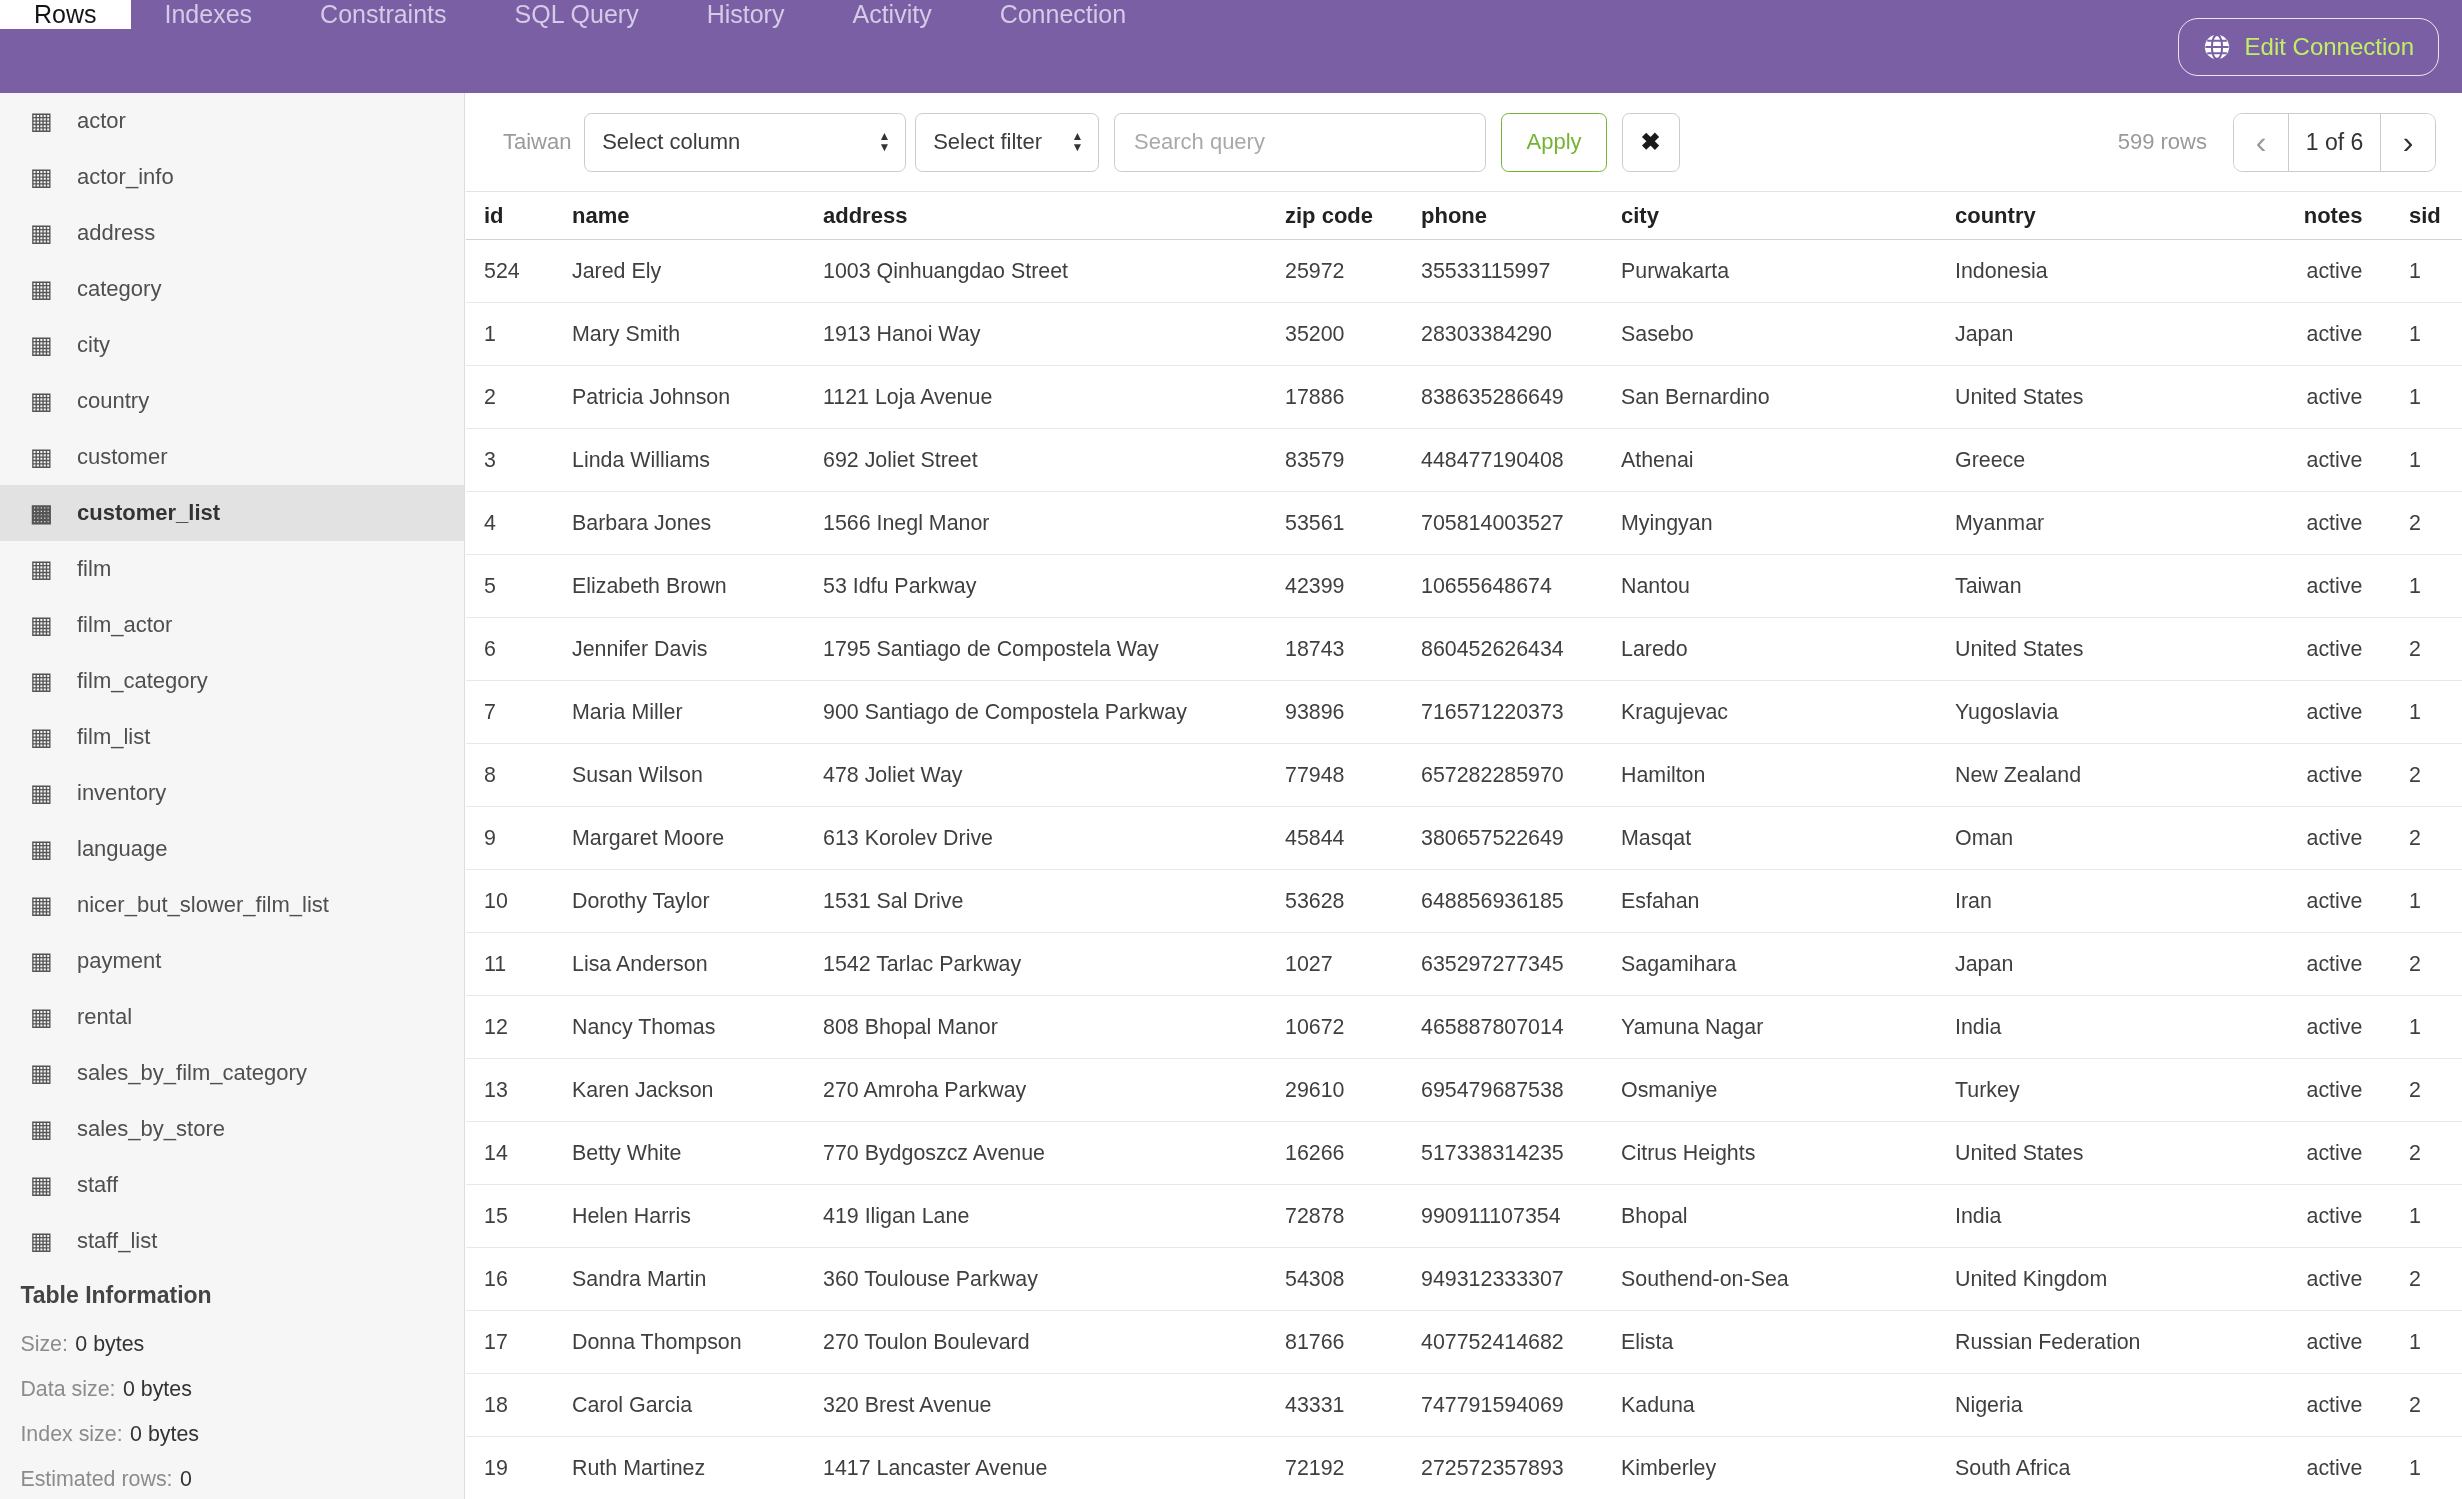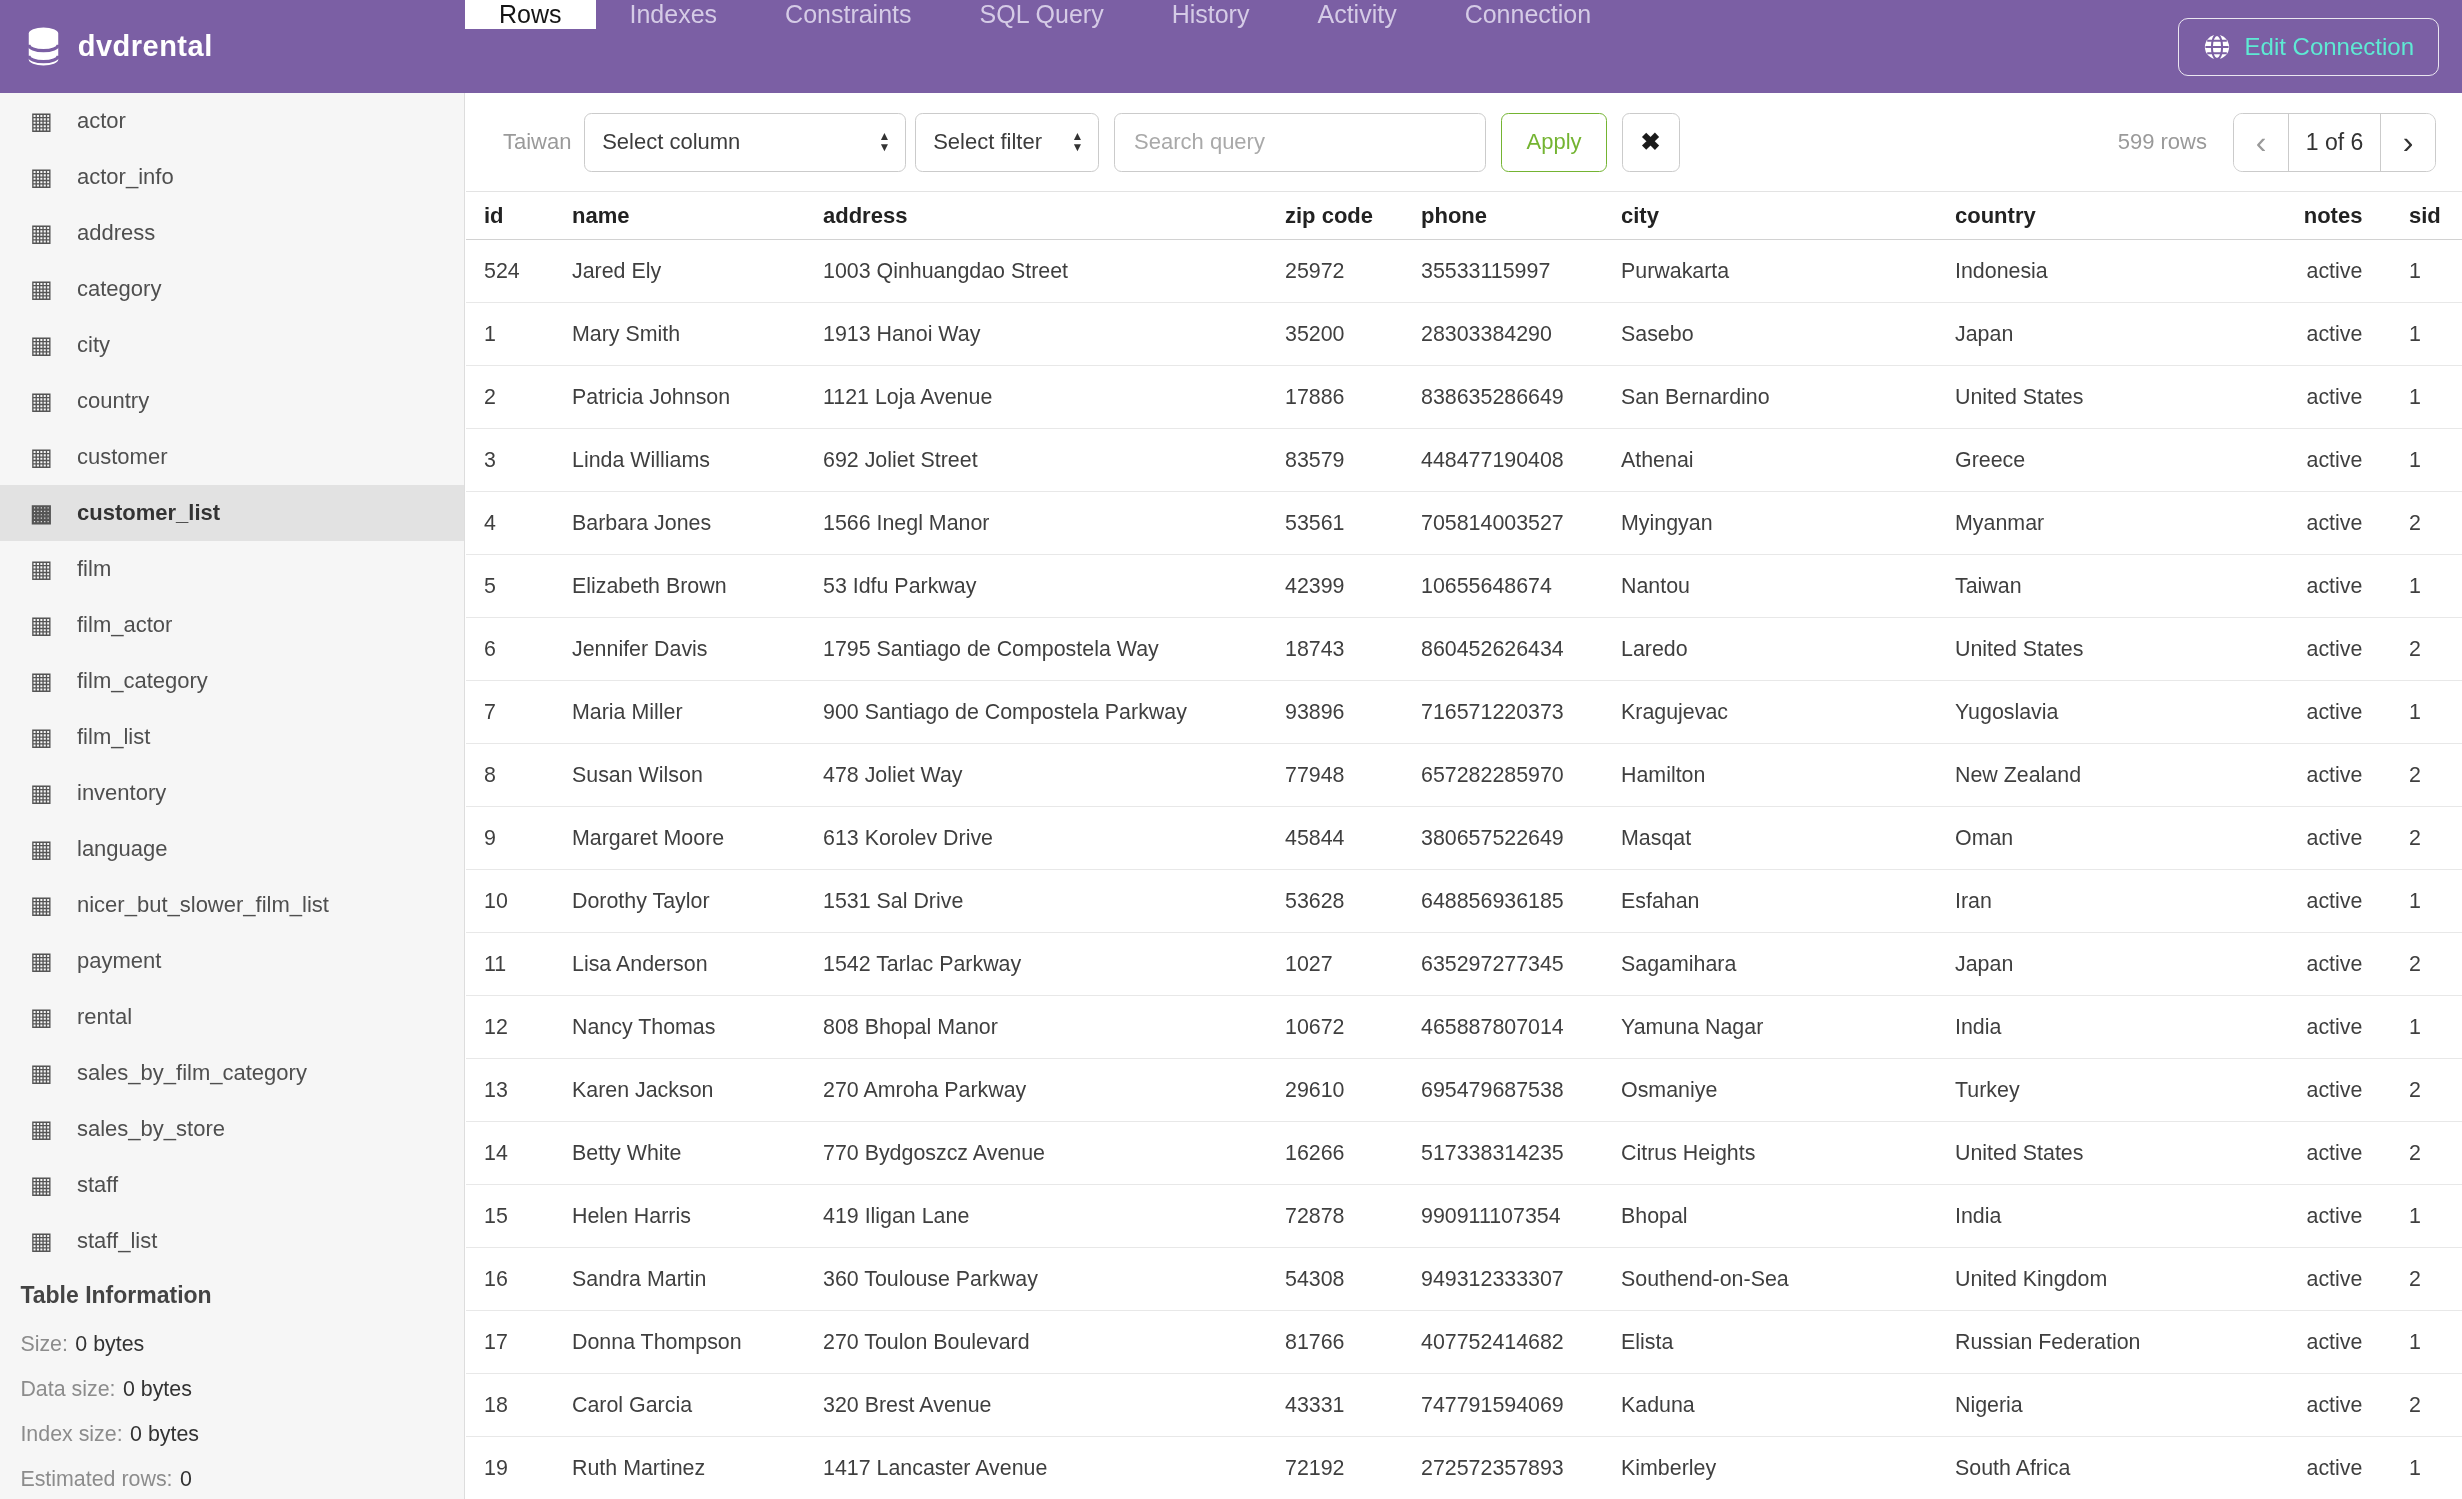--- a/index.html
+++ b/index.html
@@ -11,22 +11,22 @@
   .topbar { position:absolute; top:0; left:0; width:2462px; height:93px;
             background:var(--header-bg,#7B5FA4); display:flex; align-items:stretch; }
   .logo { width:465px; display:flex; align-items:center; padding-left:26px; gap:16.7px; }
   .logo span { color:#fff; font-size:29px; font-weight:bold; letter-spacing:0.5px; }
   .tabs { display:flex; align-items:flex-start; }
   .tab { display:flex; align-items:center; padding:0 34px; font-size:25px;
          color:#d5cbe6; cursor:pointer; }
   .tab.active { background:#fff; color:#141414; }
   .edit-conn { position:absolute; right:23px; top:17.7px; height:58px; display:flex;
                align-items:center; gap:14px; background:transparent;
-               border:1.9px solid rgba(255,255,255,.85); border-radius:10px;
-               color:#5eead4; font-size:24px; padding:0 24px; cursor:pointer;
+               border:1.9px solid rgba(255,255,255,.85); border-radius:20px;
+               color:#bef264; font-size:24px; padding:0 24px; cursor:pointer;
                font-family:inherit; }
 
   
   .sidebar { position:absolute; top:93px; left:0; width:465px; bottom:0;
              background:#f6f6f6; border-right:0.9px solid #ddd; }
   .sidebar ul { list-style:none; }
   .sidebar li { height:56px; display:flex; align-items:center; padding-left:30px;
                 gap:15px; font-size:22px; color:#4f4f4f; cursor:pointer; }
   .sidebar li .ticon { font-size:24px; color:#555; width:32px; text-align:left; }
   .sidebar li.selected { background:#e2e2e2; font-weight:bold; color:#333; }
@@ -79,27 +79,20 @@
   .col0 { width:106px; } .grid .c0 { padding-left:18px; }
   .col1 { width:251px; } .col2 { width:462px; } .col3 { width:136px; }
   .col4 { width:200px; } .col5 { width:334px; } .col6 { width:332px; }
   .col7 { width:81px; }  .grid .c7 { text-align:right; padding-right:5.6px; }
   .col8 { width:98px; } .grid .c8 { padding-left:41px; }
 </style>
 </head>
 <body>
 
 <header class="topbar">
-  <div class="logo">
-    <svg width="35" height="43" viewBox="0 0 38 46">
-      <path d="M3 9 a16 6.5 0 0 1 32 0 v28 a16 6.5 0 0 1 -32 0 z" fill="#ffffff"></path>
-      <path d="M3 21 a16 6.5 0 0 0 32 0 M3 33 a16 6.5 0 0 0 32 0" stroke="#7B5FA4" stroke-width="3.5" fill="none"></path>
-    </svg>
-    <span>dvdrental</span>
-  </div>
   <nav class="tabs" id="nav-tabs">
       <div class="tab active">Rows</div>
       <div class="tab">Indexes</div>
       <div class="tab">Constraints</div>
       <div class="tab">SQL Query</div>
       <div class="tab">History</div>
       <div class="tab">Activity</div>
       <div class="tab">Connection</div>
     </nav>
   <button class="edit-conn">

